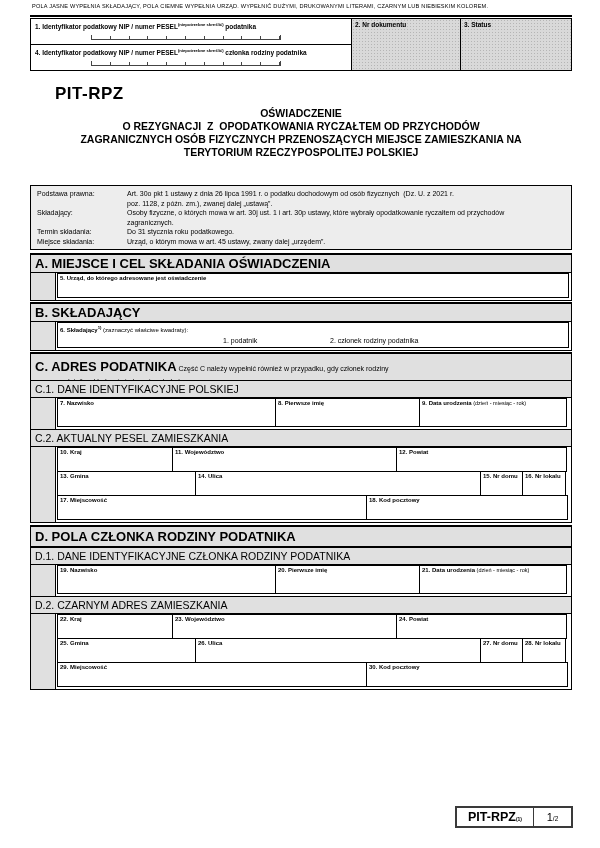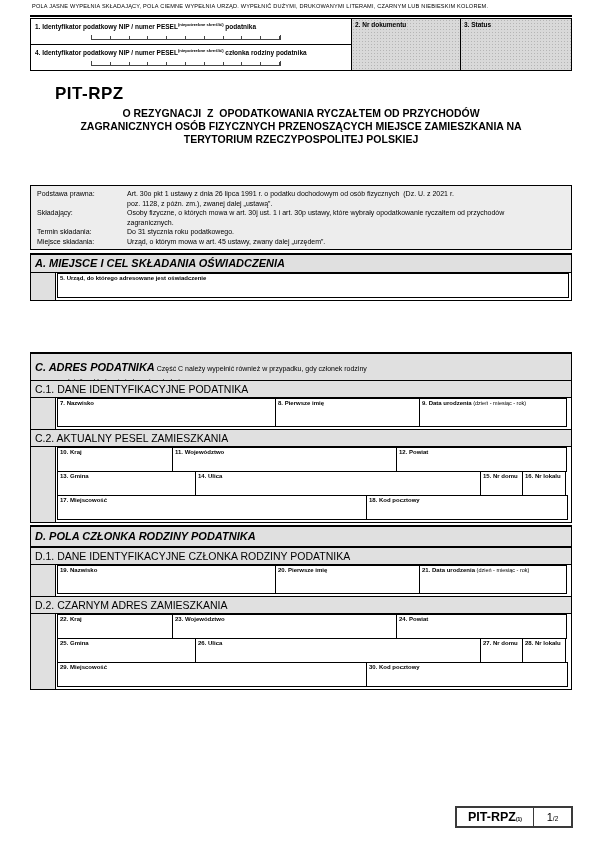--- a/index.html
+++ b/index.html
@@ -35,21 +35,21 @@
 
   .title { position: absolute; left: 30px; top: 107px; width: 542px; text-align: center; font-weight: bold; font-size: 10.5px; line-height: 13px; }
 
   .legal { position: absolute; left: 30px; top: 185px; width: 542px; border: 1px solid #000; background: #ededed; padding: 3px 4px 3px 6px; }
   .legal-row { display: flex; }
   .legal-label { width: 90px; flex: none; font-size: 7px; line-height: 9.5px; }
   .legal-text { flex: 1; font-size: 7px; line-height: 9.5px; }
 
   .sec { position: absolute; left: 30px; width: 542px; border: 1px solid #000; border-top-width: 2px; background: #fff; }
   .sec-h { background: #e0e0e0; border-bottom: 1px solid #000; padding: 2px 4px; }
-  .sec-h-bold { font-size: 11px; font-weight: bold; line-height: 13px; font-style: italic; }
+  .sec-h-bold { font-size: 13px; font-weight: bold; line-height: 13px; }
   .sec-h-reg { font-size: 10.5px; line-height: 12px; }
   .sec-h-only { background: #e0e0e0; padding: 3px 4px; }
   .body { position: relative; background: #fff; padding: 0 0 2px 0; }
   .strip { position: absolute; left: 0; top: 0; bottom: 0; width: 25px; background: #e0e0e0; border-right: 1px solid #000; }
   .frow { display: flex; margin-left: 26px; margin-right: 2px; position: relative; }
   .frow + .frow { margin-top: -1px; }
   .fbox { border: 1px solid #000; background: #fff; padding: 1px 2px; position: relative; }
   .fbox + .fbox { margin-left: -1px; }
   .flabel { font-size: 6px; font-weight: bold; line-height: 7px; }
   .fhint { font-size: 5.5px; font-weight: normal; }
@@ -89,20 +89,21 @@
       <div class="cell-label">2. Nr dokumentu</div>
     </div>
     <div class="id-status dotted">
       <div class="cell-label">3. Status</div>
     </div>
   </div>
 
   <div class="form-code">PIT-RPZ</div>
 
   <div class="title">
+    <div class="pre">OŚWIADCZENIE</div>
     <div class="pre">O REZYGNACJI  Z  OPODATKOWANIA RYCZAŁTEM OD PRZYCHODÓW</div>
     <div class="pre">ZAGRANICZNYCH OSÓB FIZYCZNYCH PRZENOSZĄCYCH MIEJSCE ZAMIESZKANIA NA</div>
     <div class="pre">TERYTORIUM RZECZYPOSPOLITEJ POLSKIEJ</div>
   </div>
 
   <div class="legal">
     <div class="legal-row">
       <div class="legal-label">Podstawa prawna:</div>
       <div class="legal-text">
         <div class="pre">Art. 30o pkt 1 ustawy z dnia 26 lipca 1991 r. o podatku dochodowym od osób fizycznych  (Dz. U. z 2021 r.</div>
@@ -135,30 +136,43 @@
     <div class="body">
       <div class="strip"></div>
       <div class="frow">
         <div class="fbox h25" style="flex:1">
           <div class="flabel">5. Urząd, do którego adresowane jest oświadczenie</div>
         </div>
       </div>
     </div>
   </div>
 
+  <div class="sec" style="top:302px">
+    <div class="sec-h sec-h-bold">B. SKŁADAJĄCY</div>
+    <div class="body">
+      <div class="strip"></div>
+      <div class="frow">
+        <div class="fbox h26" style="flex:1">
+          <div class="flabel"><span>6. Składający</span><span class="id-sup">1)</span><span class="fhint" style="font-size:6px"> (zaznaczyć właściwe kwadraty):</span></div>
+          <span class="opt" style="left:165px">1. podatnik</span>
+          <span class="opt" style="left:272px">2. członek rodziny podatnika</span>
+        </div>
+      </div>
+    </div>
+  </div>
 
   <div class="sec" style="top:352px">
     <div class="sec-h-only">
       <span class="sec-h-bold">C. ADRES PODATNIKA</span><span class="note"> Część C należy wypełnić również w przypadku, gdy członek rodziny</span>
     </div>
     <div class="note2">podatnika składa oświadczenie odrębnie.</div>
   </div>
 
   <div class="sec" style="top:380px; border-top-width:1px">
-    <div class="sec-h sec-h-reg">C.1. DANE IDENTYFIKACYJNE PODATNIKA</div>
+    <div class="sec-h sec-h-reg">C.1. DANE IDENTYFIKACYJNE POLSKIEJ</div>
     <div class="body">
       <div class="strip"></div>
       <div class="frow">
         <div class="fbox h29" style="width:219px">
             <div class="flabel">7. Nazwisko</div>
           </div>
         <div class="fbox h29" style="width:145px">
             <div class="flabel">8. Pierwsze imię</div>
           </div>
         <div class="fbox h29" style="width:148px">

